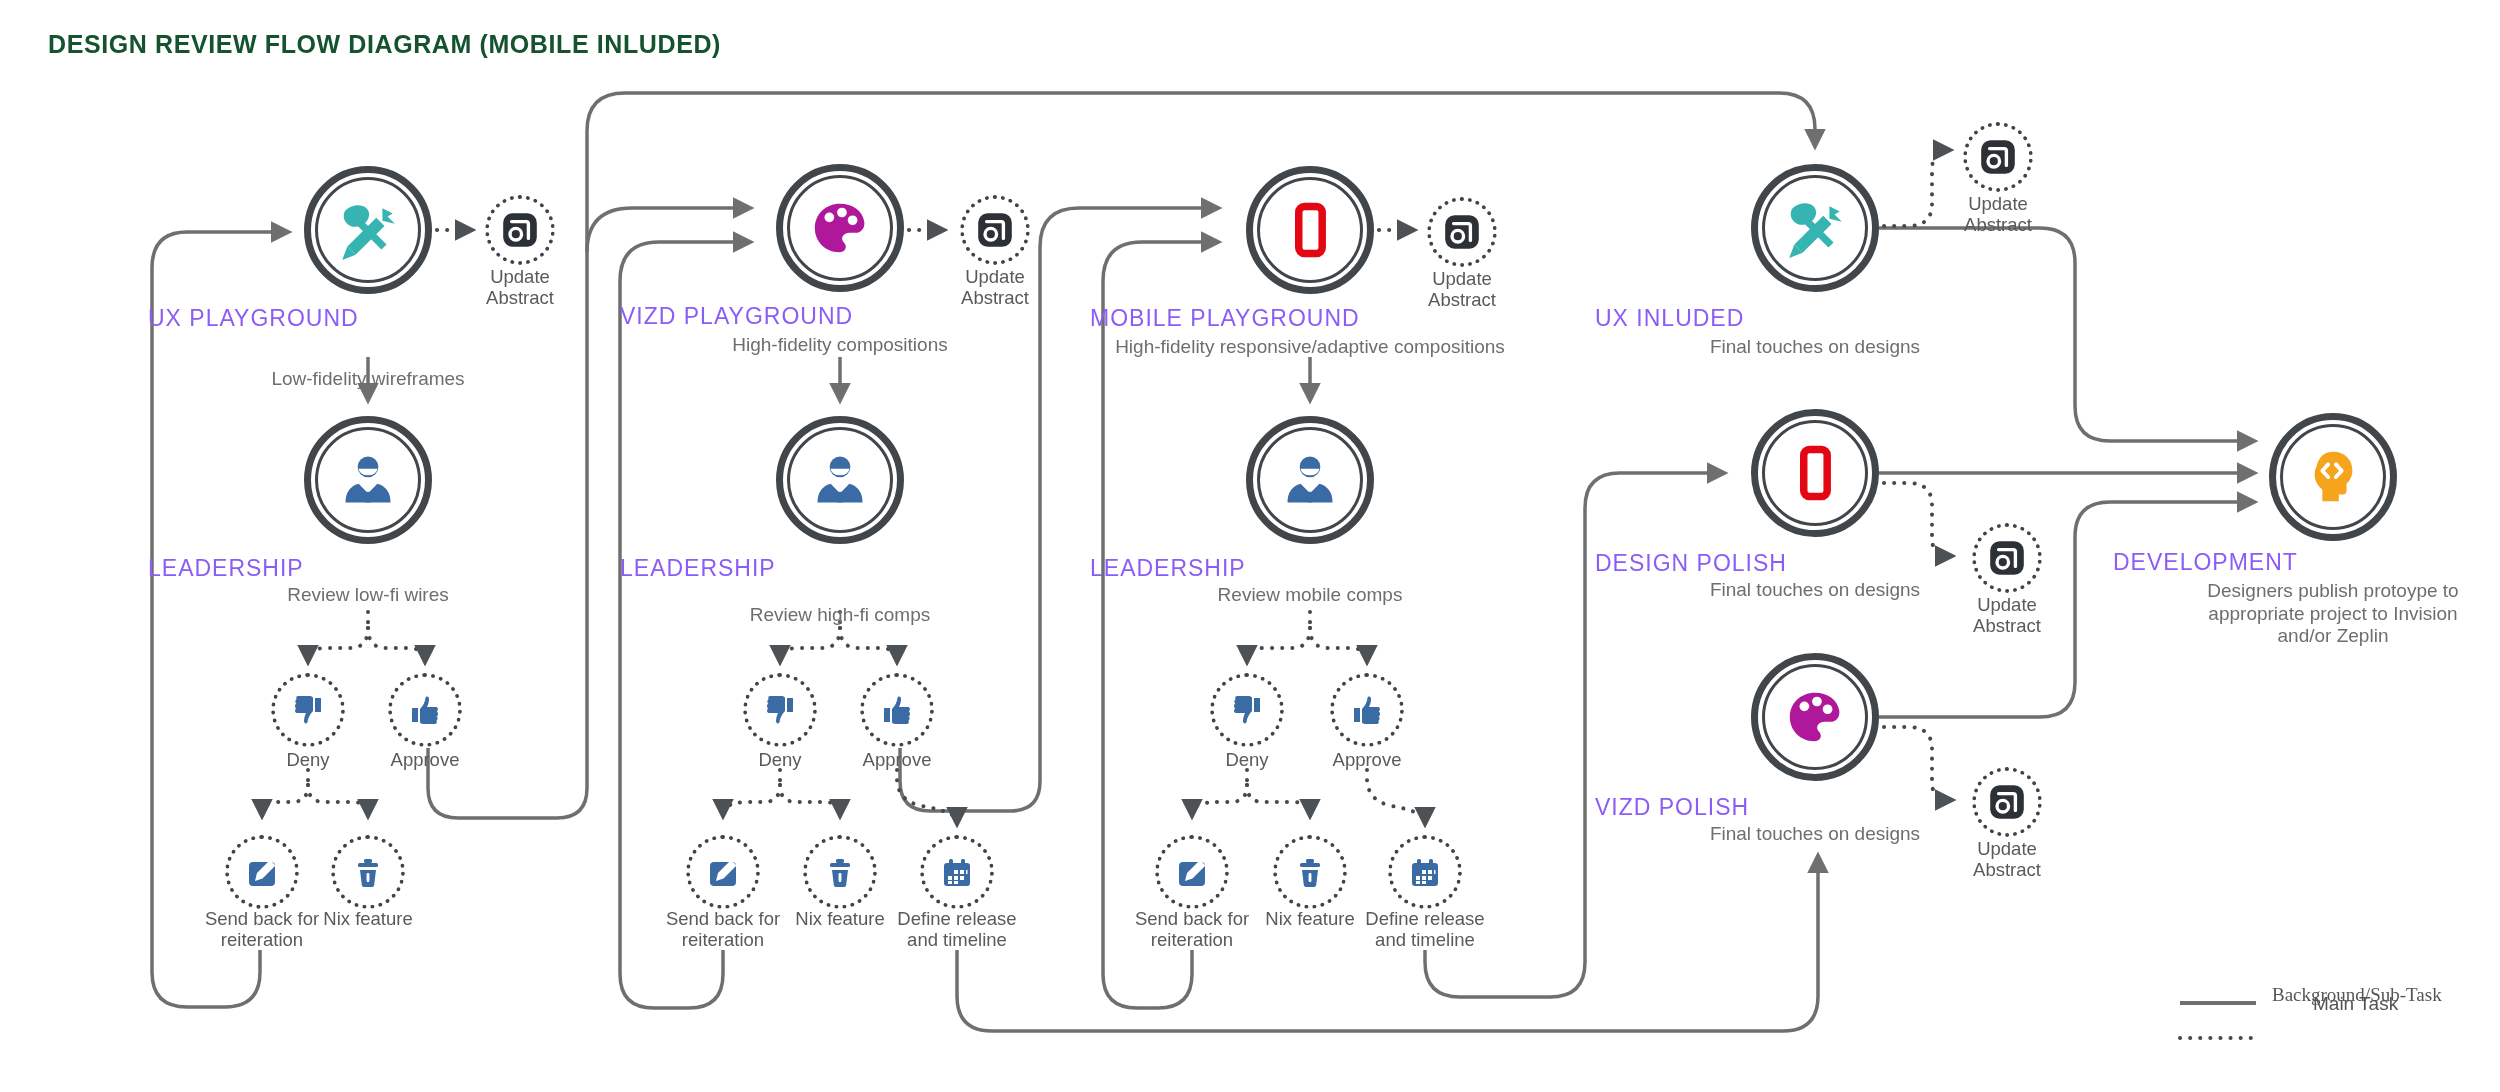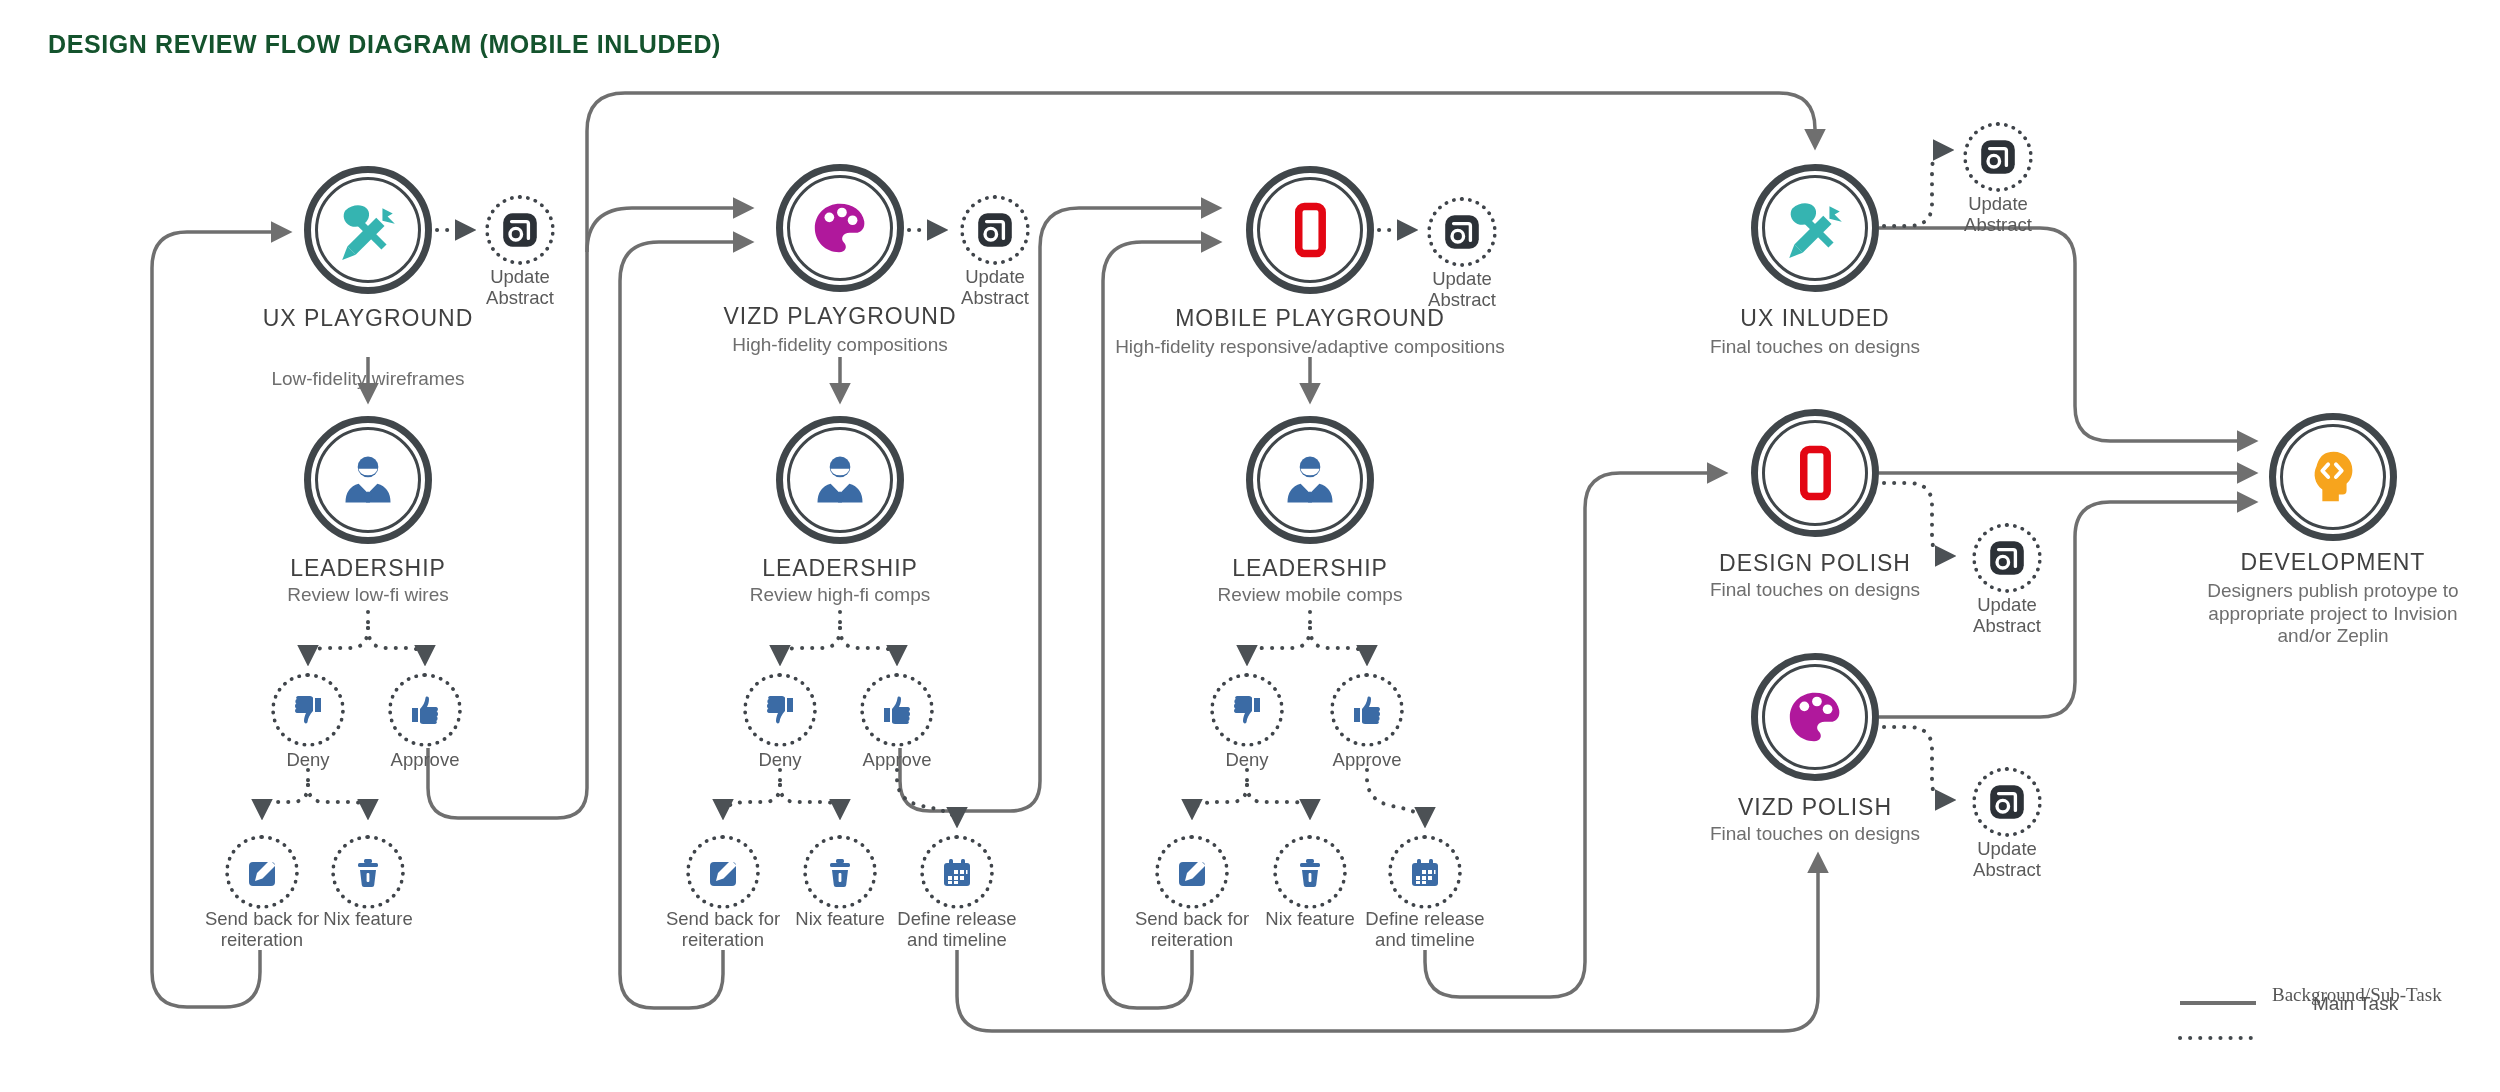--- a/index.html
+++ b/index.html
@@ -11,21 +11,21 @@
   .bignode { position:absolute; width:128px; height:128px; box-sizing:border-box;
              border:7px solid #40464a; border-radius:50%; background:#fff; z-index:2; }
   .bignode .inner { position:absolute; inset:4px; border:3px solid #40464a; border-radius:50%;
                     display:flex; align-items:center; justify-content:center; }
   .dotnode { position:absolute; width:74px; height:74px; box-sizing:border-box;
              border:4px dotted #3f444a; border-radius:50%; background:#fff; z-index:2;
              display:flex; align-items:center; justify-content:center; }
   .uanode  { position:absolute; width:70px; height:70px; box-sizing:border-box;
              border:4px dotted #3f444a; border-radius:50%; background:#fff; z-index:2;
              display:flex; align-items:center; justify-content:center; }
-  .t1 { position:absolute; width:440px; text-align:center; font-size:23px; color:#404040;
+  .t1 { position:absolute; width:440px; font-size:23px; color:#8b5cf6;
         letter-spacing:1px; white-space:nowrap; z-index:3; }
   .t2 { position:absolute; width:600px; text-align:center; font-size:19px; color:#6e6e6e;
         white-space:nowrap; z-index:3; }
   .t2.wrap { white-space:normal; width:270px; line-height:22.5px; }
   .t3 { position:absolute; text-align:center; font-size:18.5px; color:#5a5a5a;
         line-height:21px; z-index:3; }
   .legend-label { position:absolute; font-size:19px; color:#555; z-index:3; white-space:nowrap; }
 </style>
 </head>
 <body>
@@ -367,21 +367,21 @@
   <div class="t1" style="left:148px;  top:305px;">UX PLAYGROUND</div>
   <div class="t2" style="left:68px;   top:336px;margin-top:32px;">Low-fidelity wireframes</div>
   <div class="t1" style="left:620px;  top:303px;">VIZD PLAYGROUND</div>
   <div class="t2" style="left:540px;  top:334px;">High-fidelity compositions</div>
   <div class="t1" style="left:1090px; top:305px;">MOBILE PLAYGROUND</div>
   <div class="t2" style="left:1010px; top:336px;">High-fidelity responsive/adaptive compositions</div>
 
   <div class="t1" style="left:148px;  top:555px;">LEADERSHIP</div>
   <div class="t2" style="left:68px;   top:584px;">Review low-fi wires</div>
   <div class="t1" style="left:620px;  top:555px;">LEADERSHIP</div>
-  <div class="t2" style="left:540px;  top:584px;">Review high-fi comps</div>
+  <div class="t2" style="left:540px;  top:604px;">Review high-fi comps</div>
   <div class="t1" style="left:1090px; top:555px;">LEADERSHIP</div>
   <div class="t2" style="left:1010px; top:584px;">Review mobile comps</div>
 
   <div class="t1" style="left:1595px; top:305px;">UX INLUDED</div>
   <div class="t2" style="left:1515px; top:336px;">Final touches on designs</div>
   <div class="t1" style="left:1595px; top:550px;">DESIGN POLISH</div>
   <div class="t2" style="left:1515px; top:579px;">Final touches on designs</div>
   <div class="t1" style="left:1595px; top:794px;">VIZD POLISH</div>
   <div class="t2" style="left:1515px; top:823px;">Final touches on designs</div>
 

